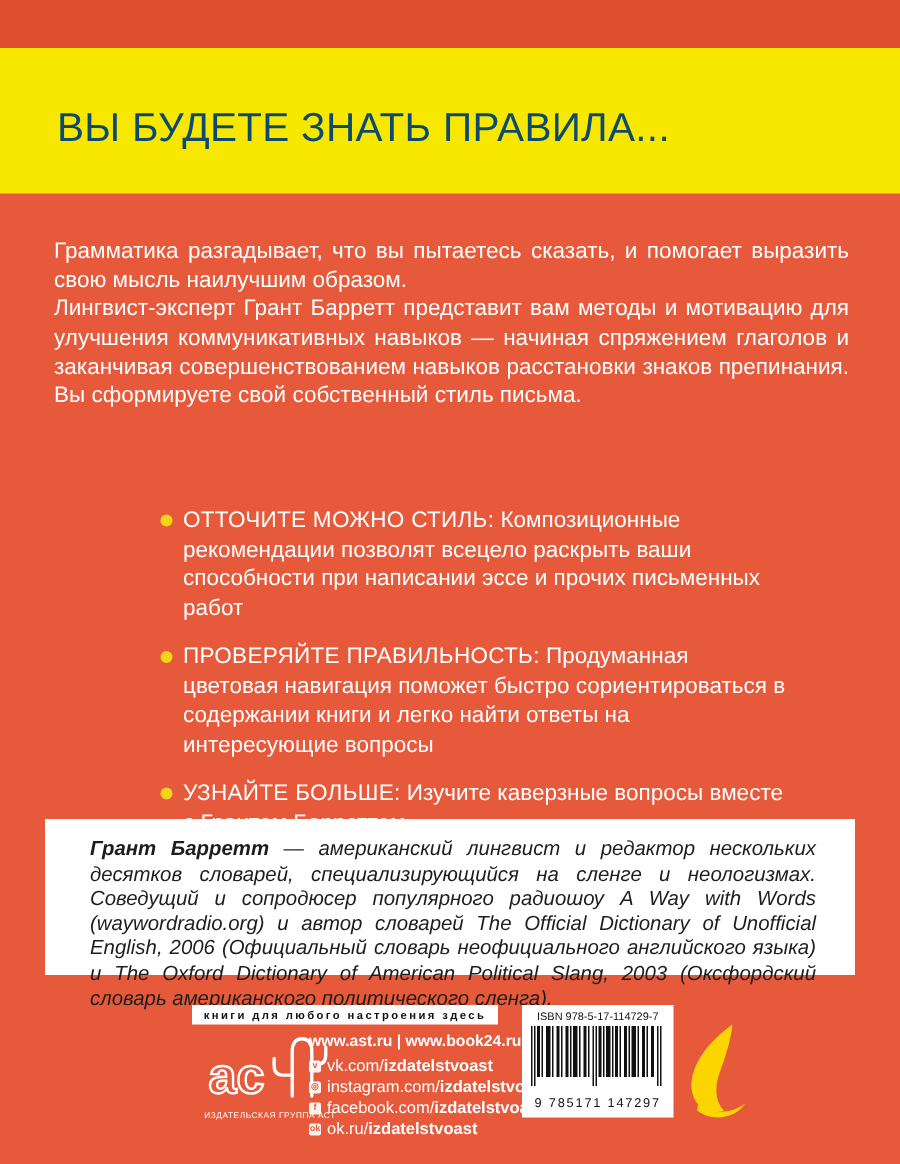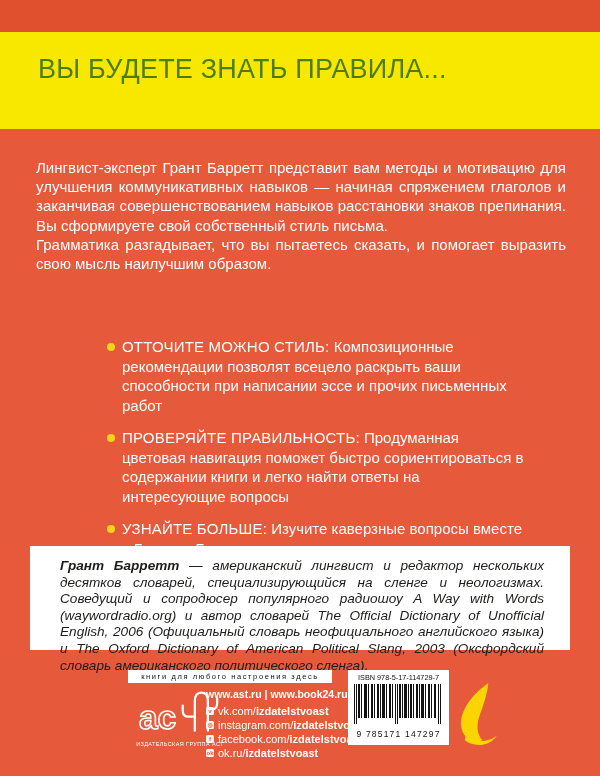--- a/index.html
+++ b/index.html
@@ -1,32 +1,32 @@
 <!DOCTYPE html>
 <html><head>
 <meta charset="utf-8">
 <style>
   html,body{margin:0;padding:0;}
   body{font-family:"Liberation Sans", sans-serif; background:#888;}
   .cover{position:relative;width:600px;height:776px;background:#E6593B;overflow:hidden;margin:0 auto;}
   .top-strip{position:absolute;left:0;top:0;width:600px;height:32px;background:#E04F2E;}
   .banner{position:absolute;left:0;top:32px;width:600px;height:97px;background:#F8E800;}
-  .banner-line1{position:absolute;left:38px;top:22px;font-size:27px;letter-spacing:.2px;color:#4d7c0f;white-space:nowrap;}
+  .banner-line1{position:absolute;left:38px;top:38px;font-size:27px;letter-spacing:.2px;color:#0c4a6e;white-space:nowrap;}
   .banner-line2{position:absolute;left:38px;top:56px;font-size:22px;letter-spacing:-.2px;color:#3A382E;white-space:nowrap;}
   .intro{position:absolute;left:36px;top:158px;width:530px;color:#fff;font-size:15px;line-height:19.2px;text-align:justify;}
   .intro p{margin:0;}
   .bullets{position:absolute;left:122px;top:337px;width:402px;color:#fff;font-size:15px;line-height:19.5px;list-style:none;margin:0;padding:0;}
   .bullets li{position:relative;margin-bottom:13px;}
   .dot{position:absolute;left:-15px;top:6px;width:8px;height:8px;border-radius:50%;background:#F2D516;}
   .b-title{letter-spacing:.2px;}
   .bio-box{position:absolute;left:30px;top:546px;width:540px;height:104px;background:#fff;box-sizing:border-box;padding:12px 26px 0 30px;}
   .bio-text{font-style:italic;font-size:13.6px;line-height:16.6px;color:#1D1D1B;text-align:justify;}
   .bio-name{font-weight:bold;}
   .tagline-bar{position:absolute;left:128px;top:670px;width:204px;height:13px;background:#fff;display:flex;align-items:center;justify-content:center;}
-  .tagline-bar span{font-size:7.5px;font-weight:normal;letter-spacing:1.6px;color:#111;white-space:nowrap;}
+  .tagline-bar span{font-size:7.5px;font-weight:bold;letter-spacing:1.6px;color:#111;white-space:nowrap;}
   .ast-logo{position:absolute;left:136px;top:686px;}
   .ast-caption{position:absolute;left:130px;top:741px;width:100px;text-align:center;font-size:5.5px;letter-spacing:.4px;color:#fff;}
   .links-col{position:absolute;left:206px;top:688px;width:140px;color:#fff;}
   .websites{font-size:10.5px;font-weight:bold;margin-bottom:5px;white-space:nowrap;}
   .social-row{display:flex;align-items:center;margin-bottom:2px;white-space:nowrap;}
   .social-icon{width:8px;height:8px;border-radius:1.5px;background:rgba(255,255,255,.92);color:#E6593B;font-size:6px;font-weight:bold;line-height:8px;text-align:center;margin-right:4px;flex:0 0 auto;}
   .social-text{font-size:11px;}
   .social-text b{font-weight:bold;}
   .barcode-box{position:absolute;left:348px;top:670px;width:101px;height:75px;background:#fff;box-sizing:border-box;padding:3px 5px;text-align:center;}
   .isbn{font-size:7.3px;color:#111;white-space:nowrap;margin-bottom:2px;}
@@ -38,22 +38,22 @@
 
 <div class="cover">
 
   <div class="top-strip"></div>
 
   <div class="banner">
     <div class="banner-line1">ВЫ БУДЕТЕ ЗНАТЬ ПРАВИЛА...</div>
   </div>
 
   <div class="intro">
+    <p>Грамматика разгадывает, что вы пытаетесь сказать, и помогает выразить свою мысль наилучшим образом.</p>
     <p>Лингвист-эксперт Грант Барретт представит вам методы и мотивацию для улучшения коммуникативных навыков — начиная спряжением глаголов и заканчивая совершенствованием навыков расстановки знаков препинания. Вы сформируете свой собственный стиль письма.</p>
-    <p>Грамматика разгадывает, что вы пытаетесь сказать, и помогает выразить свою мысль наилучшим образом.</p>
   </div>
 
   <ul class="bullets">
     <li>
       <span class="dot"></span>
       <span class="b-title">ОТТОЧИТЕ МОЖНО СТИЛЬ:</span>
       <span>Композиционные рекомендации позволят всецело раскрыть ваши способности при написании эссе и прочих письменных работ</span>
     </li>
     <li>
       <span class="dot"></span>

